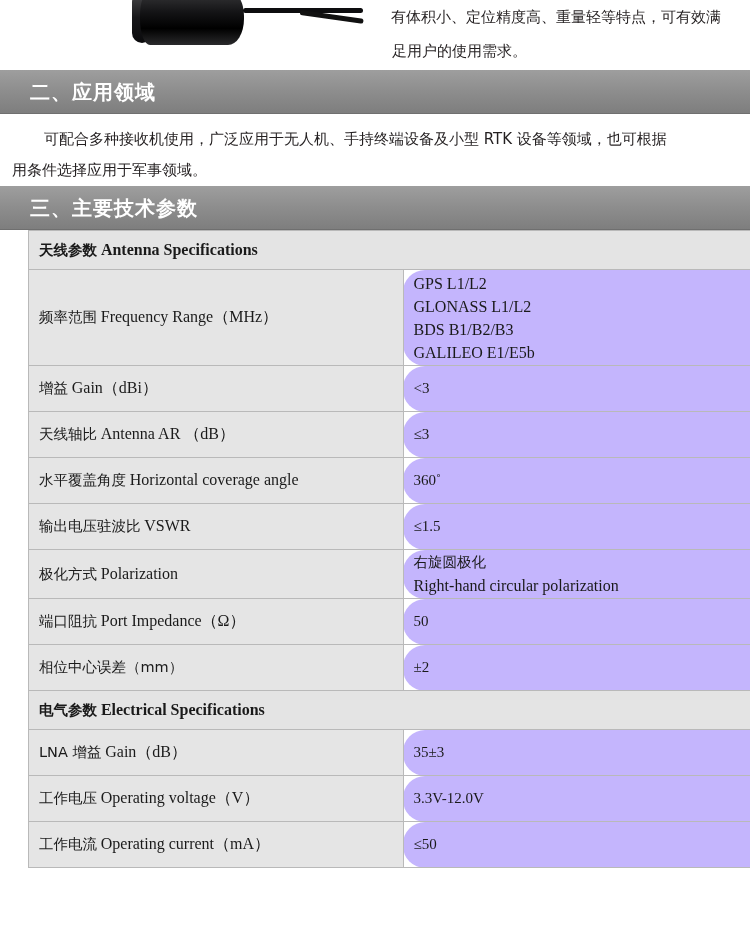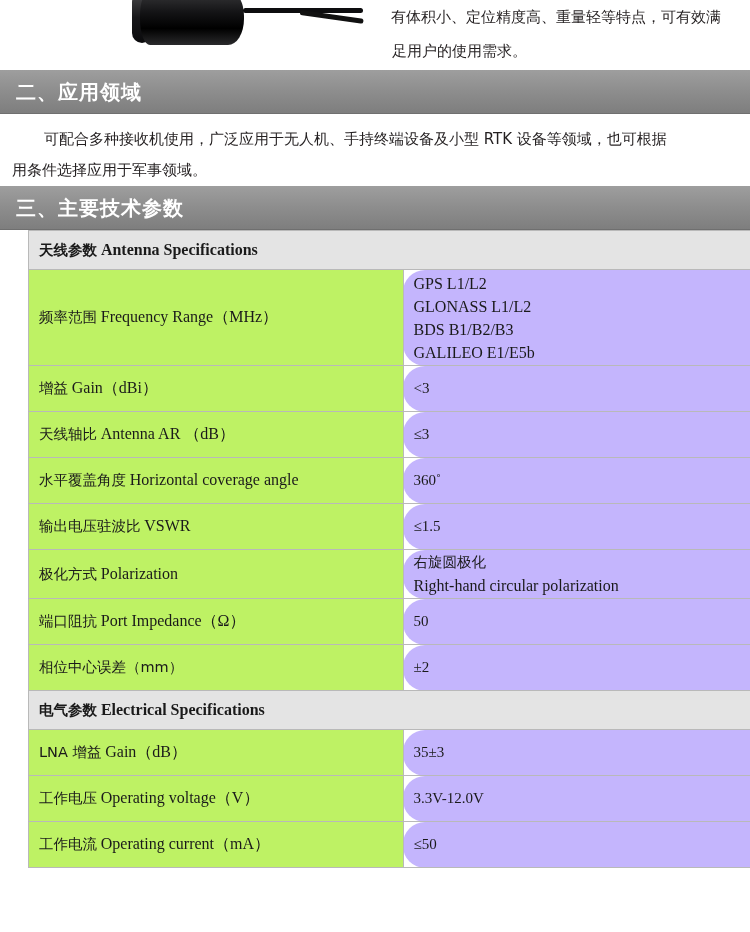--- a/index.html
+++ b/index.html
@@ -90,21 +90,21 @@
   .section-head {
     box-sizing: border-box;
     width: 750px;
     height: 44px;
     background: linear-gradient(180deg, #9e9e9e 0%, #8d8d8d 50%, #7e7e7e 100%);
     color: #ffffff;
     font-family: "DejaVu Serif", serif;
     font-weight: bold;
     font-size: 20px;
     line-height: 44px;
-    padding-left: 16px;
+    padding-left: 30px;
     letter-spacing: 1px;
     border-bottom: 1px solid #6f6f6f;
   }
 
   
   .para {
     box-sizing: border-box;
     width: 750px;
     padding: 10px 12px 0 12px;
     font-family: "DejaVu Sans", sans-serif;
@@ -123,21 +123,21 @@
   }
   table.spec td {
     border: 1px solid #b9b9b9;
     padding: 0 10px;
     font-size: 15px;
     vertical-align: middle;
     color: #1a1a1a;
   }
   td.lbl {
     width: 332px;
-    background: #bef264;
+    background: #e5e5e5;
   }
   td.val {
     background: #c4b5fd;
     border-radius: 22px;
   }
   tr.group td {
     background: #e4e4e4;
     font-weight: bold;
     height: 38px;
     font-size: 15.5px;

